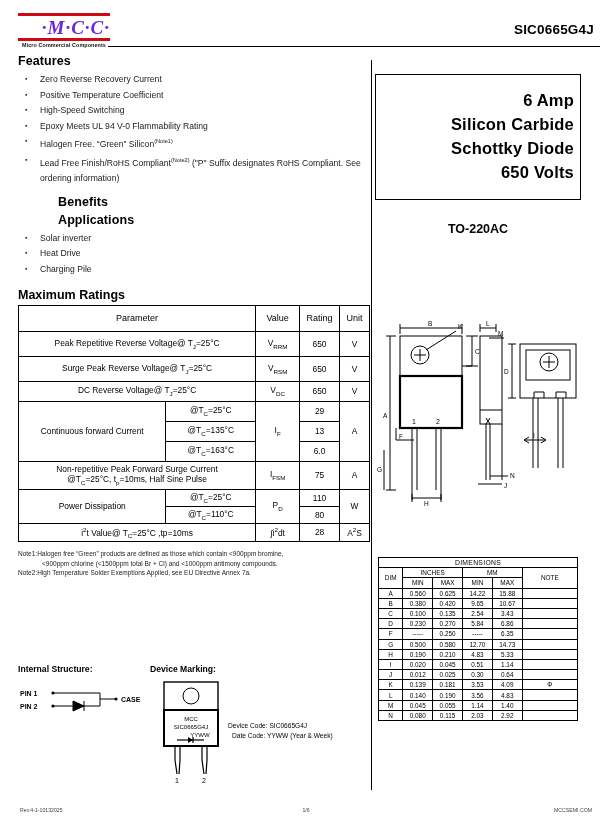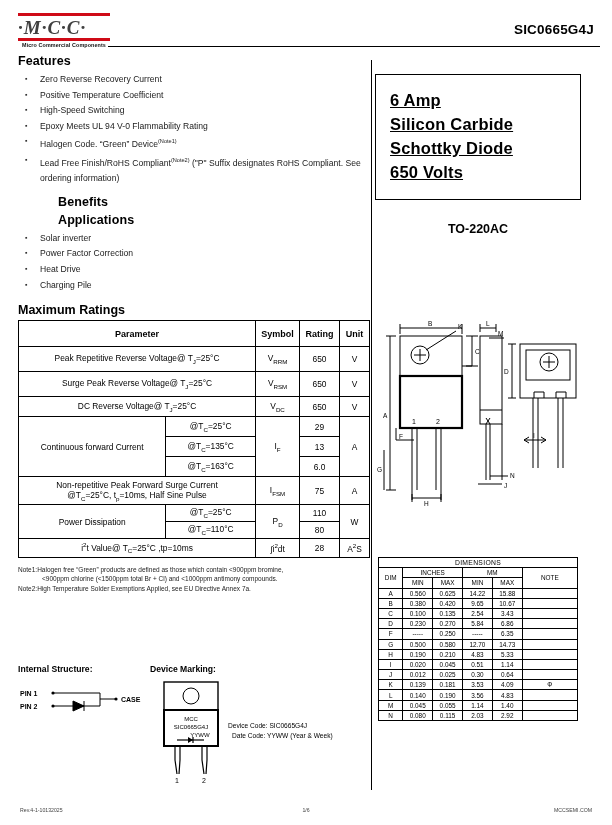--- a/index.html
+++ b/index.html
@@ -15,21 +15,21 @@
   .page { position:relative; width:612px; height:825px; }
 
   
   .header { position:absolute; left:0; top:0; width:612px; height:52px; }
   .logo { position:absolute; left:18px; top:13px; width:92px; }
   .logo-bar { height:3px; background:#cf0a17; width:92px; }
   .logo-mcc {
     font-family:"Liberation Serif", serif;
     font-weight:bold; font-style:italic;
     font-size:19px; letter-spacing:1px;
-    text-align:left; line-height:21px; color:#404040;
+    text-align:right; line-height:21px; color:#6d28d9;
     padding:1px 0 0 0;
   }
   .logo-sub {
     font-size:5.4px; font-weight:bold; letter-spacing:.1px;
     text-align:center; color:#111; margin-top:1px;
     font-family:"Liberation Sans", sans-serif;
   }
   .partno {
     position:absolute; right:18px; top:22px;
     font-size:13.5px; font-weight:bold; letter-spacing:.2px;
@@ -57,42 +57,41 @@
 
   
   .mr-title { font-size:12.5px; font-weight:bold; margin:10px 0 3px 0; }
   table.ratings {
     border-collapse:collapse; width:352px; font-size:8.4px;
   }
   table.ratings td, table.ratings th {
     border:1px solid #000; padding:2px 3px; text-align:center; vertical-align:middle;
     font-weight:normal;
   }
-  table.ratings th { font-weight:bold; font-size:9px; padding:6px 3px; }
+  table.ratings th { font-weight:normal; font-size:9px; padding:6px 3px; }
   td.pname { text-align:left; padding-left:3px; }
   td.cond { text-align:left; padding-left:10px; white-space:nowrap; }
   sub { font-size:6.2px; }
   sup { font-size:6.2px; }
 
   
   .notes { margin-top:7px; font-size:6.5px; line-height:9.6px; color:#222; width:352px; }
   .notes .ind { padding-left:24px; display:block; }
 
   
   .bottom-left { position:absolute; left:18px; top:664px; width:355px; }
   .blk-title { font-size:8.6px; font-weight:bold; }
   .intern { position:absolute; left:0; top:0; width:150px; }
   .devmark { position:absolute; left:132px; top:0; width:230px; }
 
   
   .right-col { position:absolute; left:374px; top:60px; width:222px; }
   .title-box {
     border:1.4px solid #000; width:206px; margin:14px 0 0 1px; padding:13px 6px 15px 14px;
-    text-align:left;
-    text-decoration:underline;
+    text-align:right;
   }
   .title-box div {
     font-size:16.5px; font-weight:bold; line-height:24px; letter-spacing:.2px;
   }
   .pkg-name {
     text-align:center; font-size:12.5px; font-weight:bold; margin:22px 0 0 0; width:208px;
   }
 
   
   .dims { position:absolute; left:378px; top:557px; width:200px; }
@@ -134,41 +133,40 @@
   <div class="vdiv"></div>
 
   <div class="left-col">
 
     <h2 class="sec">Features</h2>
     <ul class="blist">
       <li>Zero Reverse Recovery Current</li>
       <li>Positive Temperature Coefficient</li>
       <li>High-Speed Switching</li>
       <li>Epoxy Meets UL 94 V-0 Flammability Rating</li>
-      <li><span>Halogen Code. “Green” Device</span><sup class="note">(Note1)</sup></li>
+      <li><span>Halogen Free. “Green” Silicon</span><sup class="note">(Note1)</sup></li>
       <li><span>Lead Free Finish/RoHS Compliant</span><sup class="note">(Note2)</sup><span> ("P" Suffix designates RoHS Compliant. See ordering information)</span></li>
     </ul>
 
     <h2 class="sec tight">Benefits</h2>
 
     <h2 class="sec tight">Applications</h2>
     <ul class="blist">
       <li>Solar inverter</li>
-      <li>Power Factor Correction</li>
       <li>Heat Drive</li>
       <li>Charging Pile</li>
     </ul>
 
     <div class="mr-title">Maximum Ratings</div>
 
     <table class="ratings">
       <tbody>
           <tr>
         <th colspan="2" style="height:26px">Parameter</th>
-        <th style="width:44px">Symbol</th>
+        <th style="width:44px">Value</th>
         <th style="width:40px">Rating</th>
         <th style="width:30px">Unit</th>
       </tr>
 
       <tr>
         <td class="pname" colspan="2" style="height:25px"><span>Peak Repetitive Reverse Voltage@ T</span><sub>J</sub><span>=25°C</span></td>
         <td><span>V</span><sub>RRM</sub></td>
         <td>650</td>
         <td>V</td>
       </tr>

